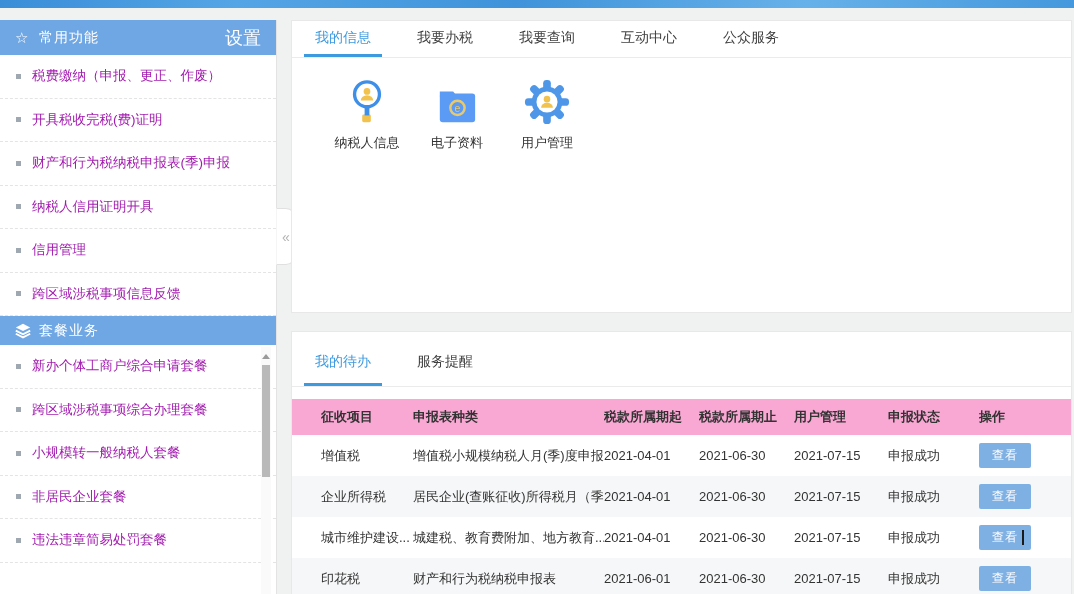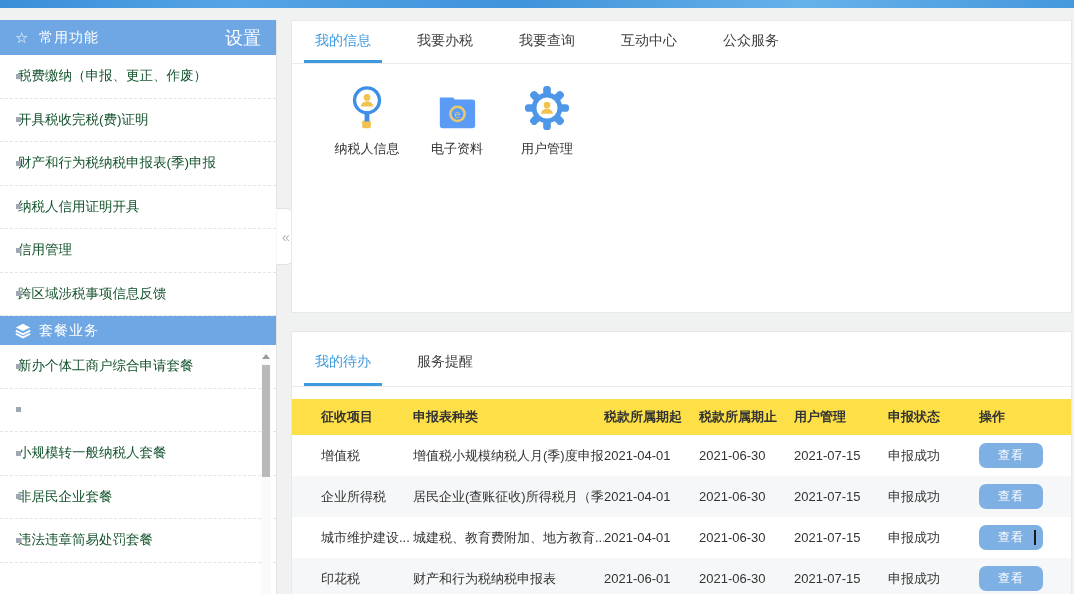--- a/index.html
+++ b/index.html
@@ -16,62 +16,62 @@
 
   
   .sidebar { position:absolute; left:0; top:20px; width:277px; height:574px;
     background:#fff; border-right:1px solid #e3e3e3; }
   .side-header { height:35px; background:#6fa7e5; color:#fff;
     display:flex; align-items:center; padding:0 15px; font-size:14px; }
   .side-header .hicon { width:24px; display:flex; align-items:center; font-size:15px; color:#fff; }
   .side-header .htitle { flex:1; letter-spacing:1px; }
   .side-header .haction { font-size:18px; }
   .side-header2 { height:29px; }
-  .side-item { height:43.5px; display:flex; align-items:center; padding-left:18px;
-    font-size:13.5px; color:#14532d; border-bottom:1px dashed #e4e4e4; position:relative; white-space:nowrap; }
+  .side-item { height:43.5px; display:flex; align-items:center; padding-left:32px;
+    font-size:13.5px; color:#a21caf; border-bottom:1px dashed #e4e4e4; position:relative; white-space:nowrap; }
   .side-item .bullet { position:absolute; left:16px; top:50%; margin-top:-2.5px;
     width:5px; height:5px; background:#9fa8b0; }
   
   .side-scroll { position:absolute; left:261px; top:327px; width:10px; height:247px; background:#fafafa; }
   .side-scroll .arrow-up { position:absolute; top:7px; left:1px; width:0; height:0;
     border-left:4px solid transparent; border-right:4px solid transparent; border-bottom:5px solid #9a9a9a; }
   .side-scroll .thumb { position:absolute; top:18px; left:1px; width:8px; height:112px; background:#b9b9b9; }
   
   .collapse-handle { position:absolute; left:276px; top:208px; width:20px; height:57px;
     background:#fff; border:1px solid #e0e0e0; border-left:1px solid #f5f5f5;
     border-radius:0 10px 10px 0; display:flex; align-items:center; justify-content:center;
     color:#b3b3b3; font-size:14px; cursor:pointer; }
 
   
   .panel { position:absolute; background:#fff; border:1px solid #e8e8e8; }
   .panel1 { left:291px; top:20px; width:781px; height:293px; }
   .panel2 { left:291px; top:331px; width:781px; height:263px; border-bottom:none; overflow:hidden; }
 
   .tabs { display:flex; padding-left:12px; border-bottom:1px solid #ebebeb; }
-  .tabs1 { height:43px; }
+  .tabs1 { height:37px; }
   .tabs2 { height:47px;margin-top:8px; }
   .tab { padding:0 11px; margin-right:24px; display:flex; align-items:center;
     font-size:14px; color:#3f3f3f; height:100%; border-bottom:3px solid transparent; cursor:pointer; }
   .tab.active { color:#3e9adf; border-bottom-color:#3e9adf; }
 
   
   .shortcuts { display:flex; padding:17px 0 0 30px; }
   .shortcut { width:90px; text-align:center; cursor:pointer; }
   .shortcut .sicon { height:50px; display:flex; align-items:flex-end; justify-content:center; }
   .shortcut .slabel { margin-top:9px; font-size:13px; color:#333; }
 
   
   .table { margin-top:12px; font-size:13px; }
   .trow { display:grid; grid-template-columns:92px 191px 95px 95px 94px 91px 1fr;
     padding-left:29px; align-items:center; height:41px; }
   .trow > div { white-space:nowrap; overflow:hidden; padding-right:6px; }
-  .thead { height:36px; background:#fde047; font-weight:bold; color:#333; }
+  .thead { height:36px; background:#f9a8d4; font-weight:bold; color:#333; }
   .trow.stripe { background:#f6f7f8; }
   .view-btn { display:inline-block; border:none; background:#7fb0e4; color:#fff;
-    font-size:12px; padding:4px 19px; border-radius:7px; cursor:pointer;
+    font-size:12px; padding:4px 13px; border-radius:2px; cursor:pointer;
     font-family:inherit; letter-spacing:1px; }
   .caret { display:inline-block; width:1.5px; height:15px; background:#1a1a1a;
     margin-left:-9px; vertical-align:middle; position:relative; z-index:2; }
 </style>
 </head>
 <body>
 
 <div class="topbar"></div>
 
 <div class="sidebar">
@@ -117,20 +117,21 @@
     </span>
     <span class="htitle">套餐业务</span>
   </div>
 
   <div class="side-item">
     <span class="bullet"></span>
     <span>新办个体工商户综合申请套餐</span>
   </div>
   <div class="side-item">
     <span class="bullet"></span>
+    <span>跨区域涉税事项综合办理套餐</span>
   </div>
   <div class="side-item">
     <span class="bullet"></span>
     <span>小规模转一般纳税人套餐</span>
   </div>
   <div class="side-item">
     <span class="bullet"></span>
     <span>非居民企业套餐</span>
   </div>
   <div class="side-item">

